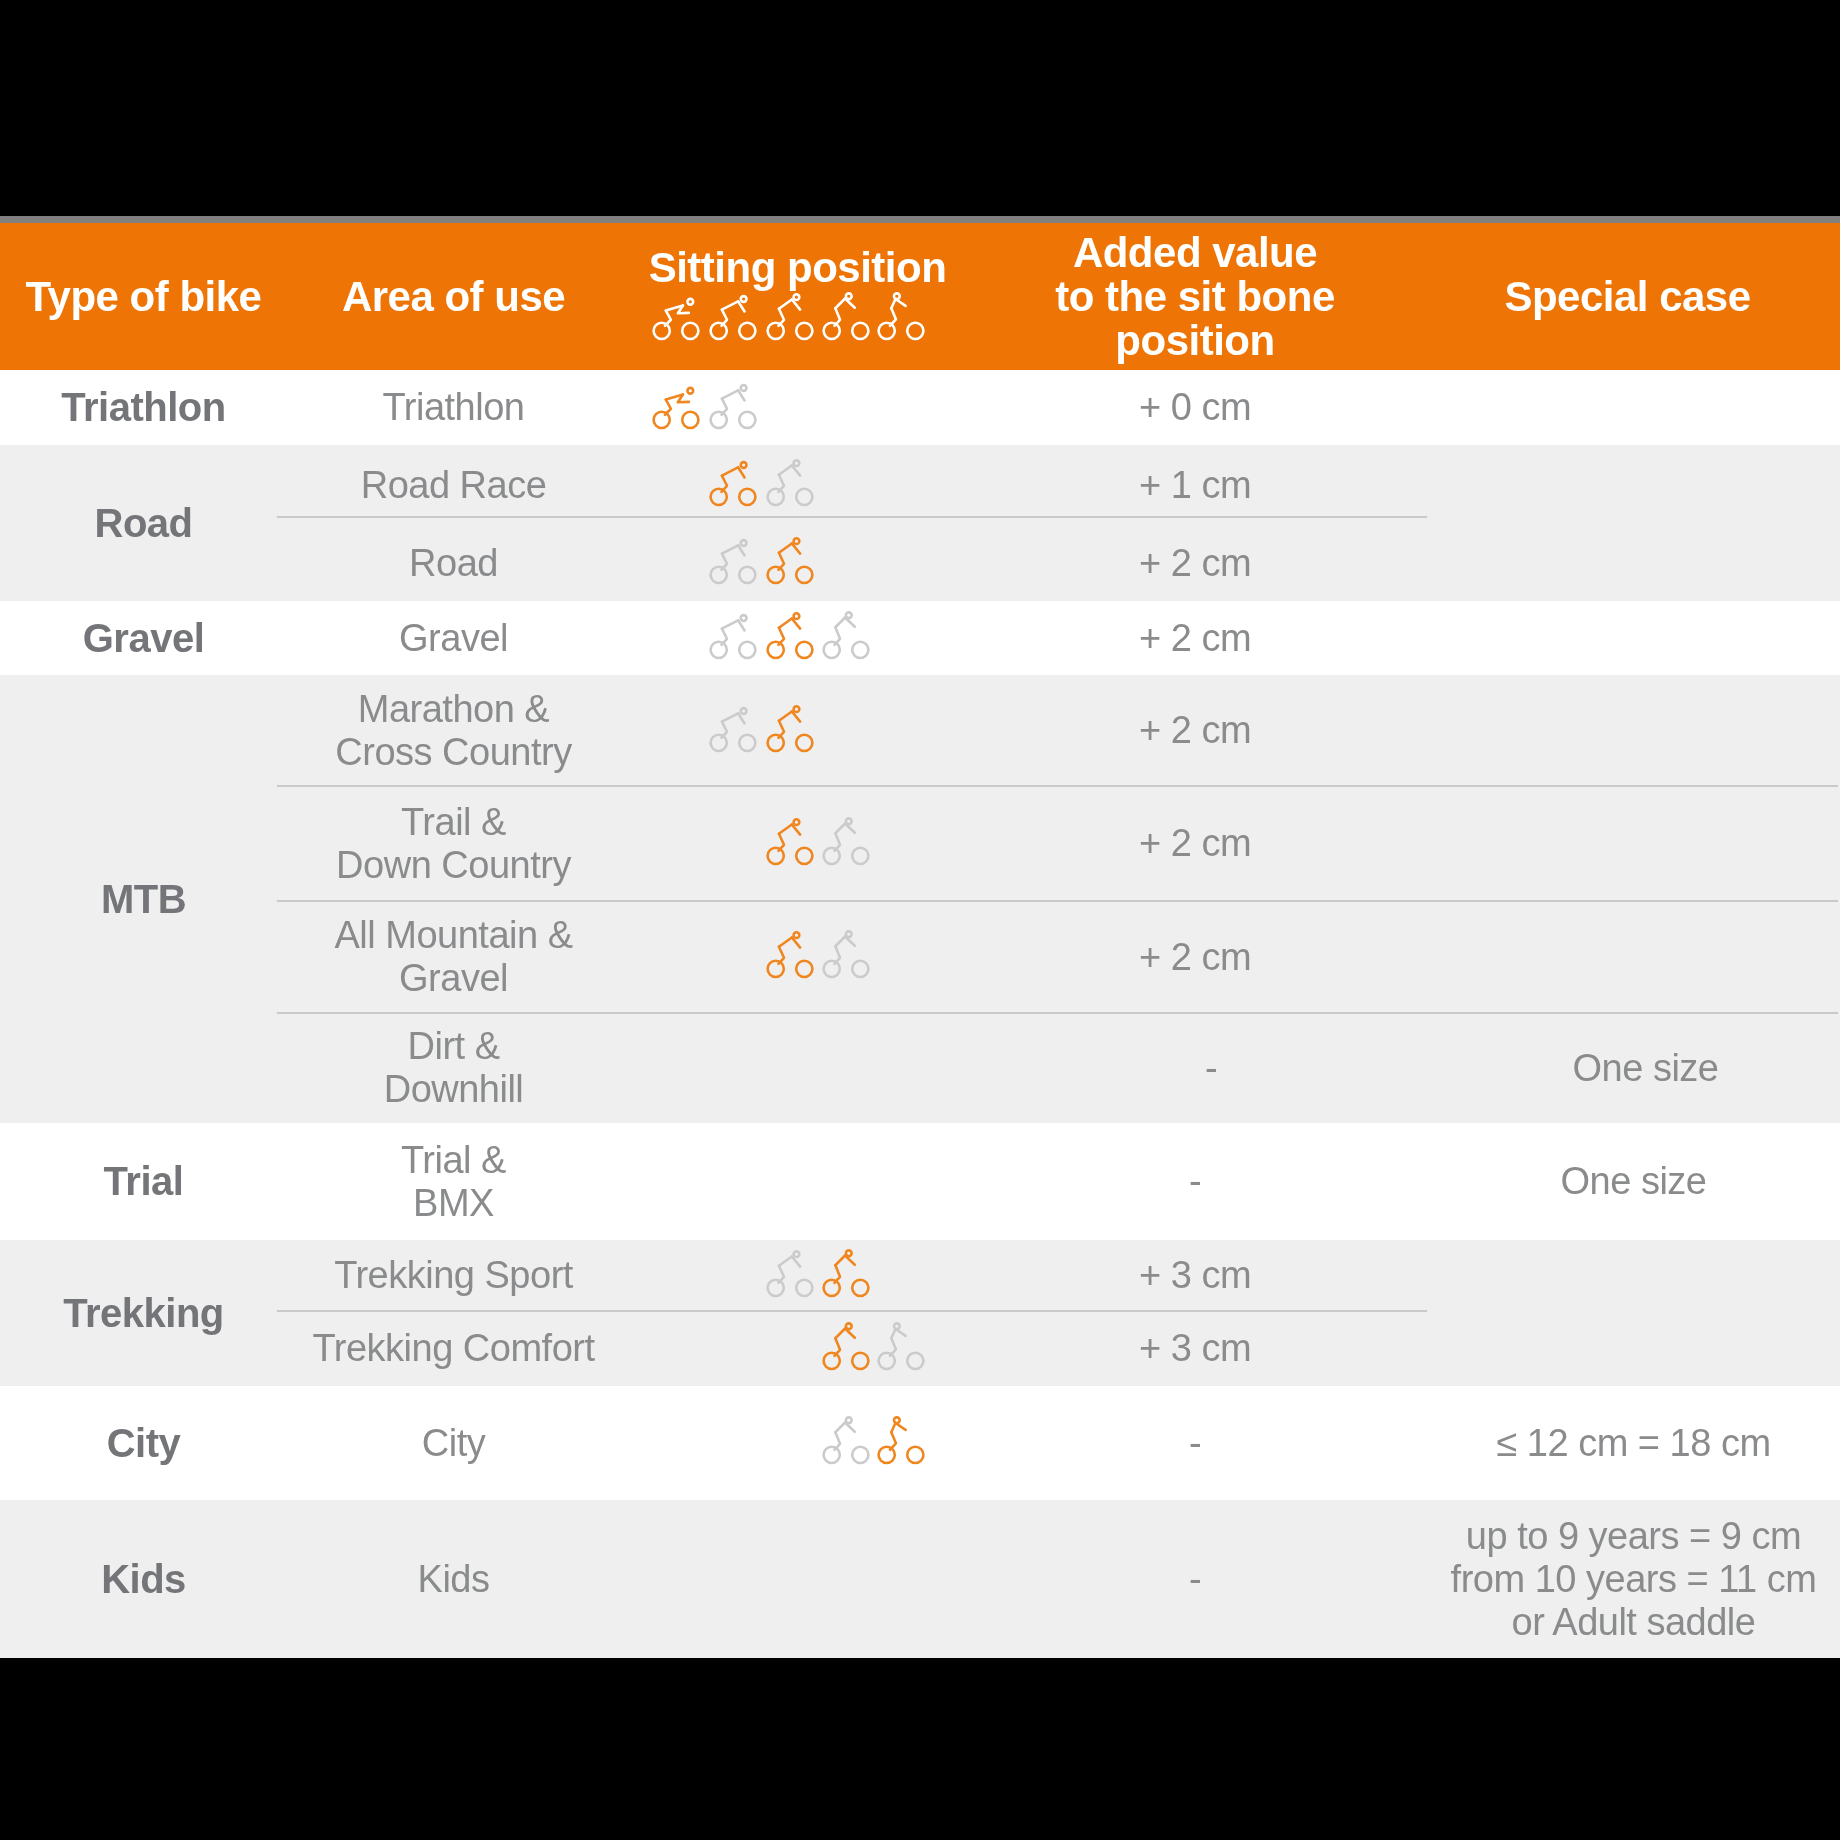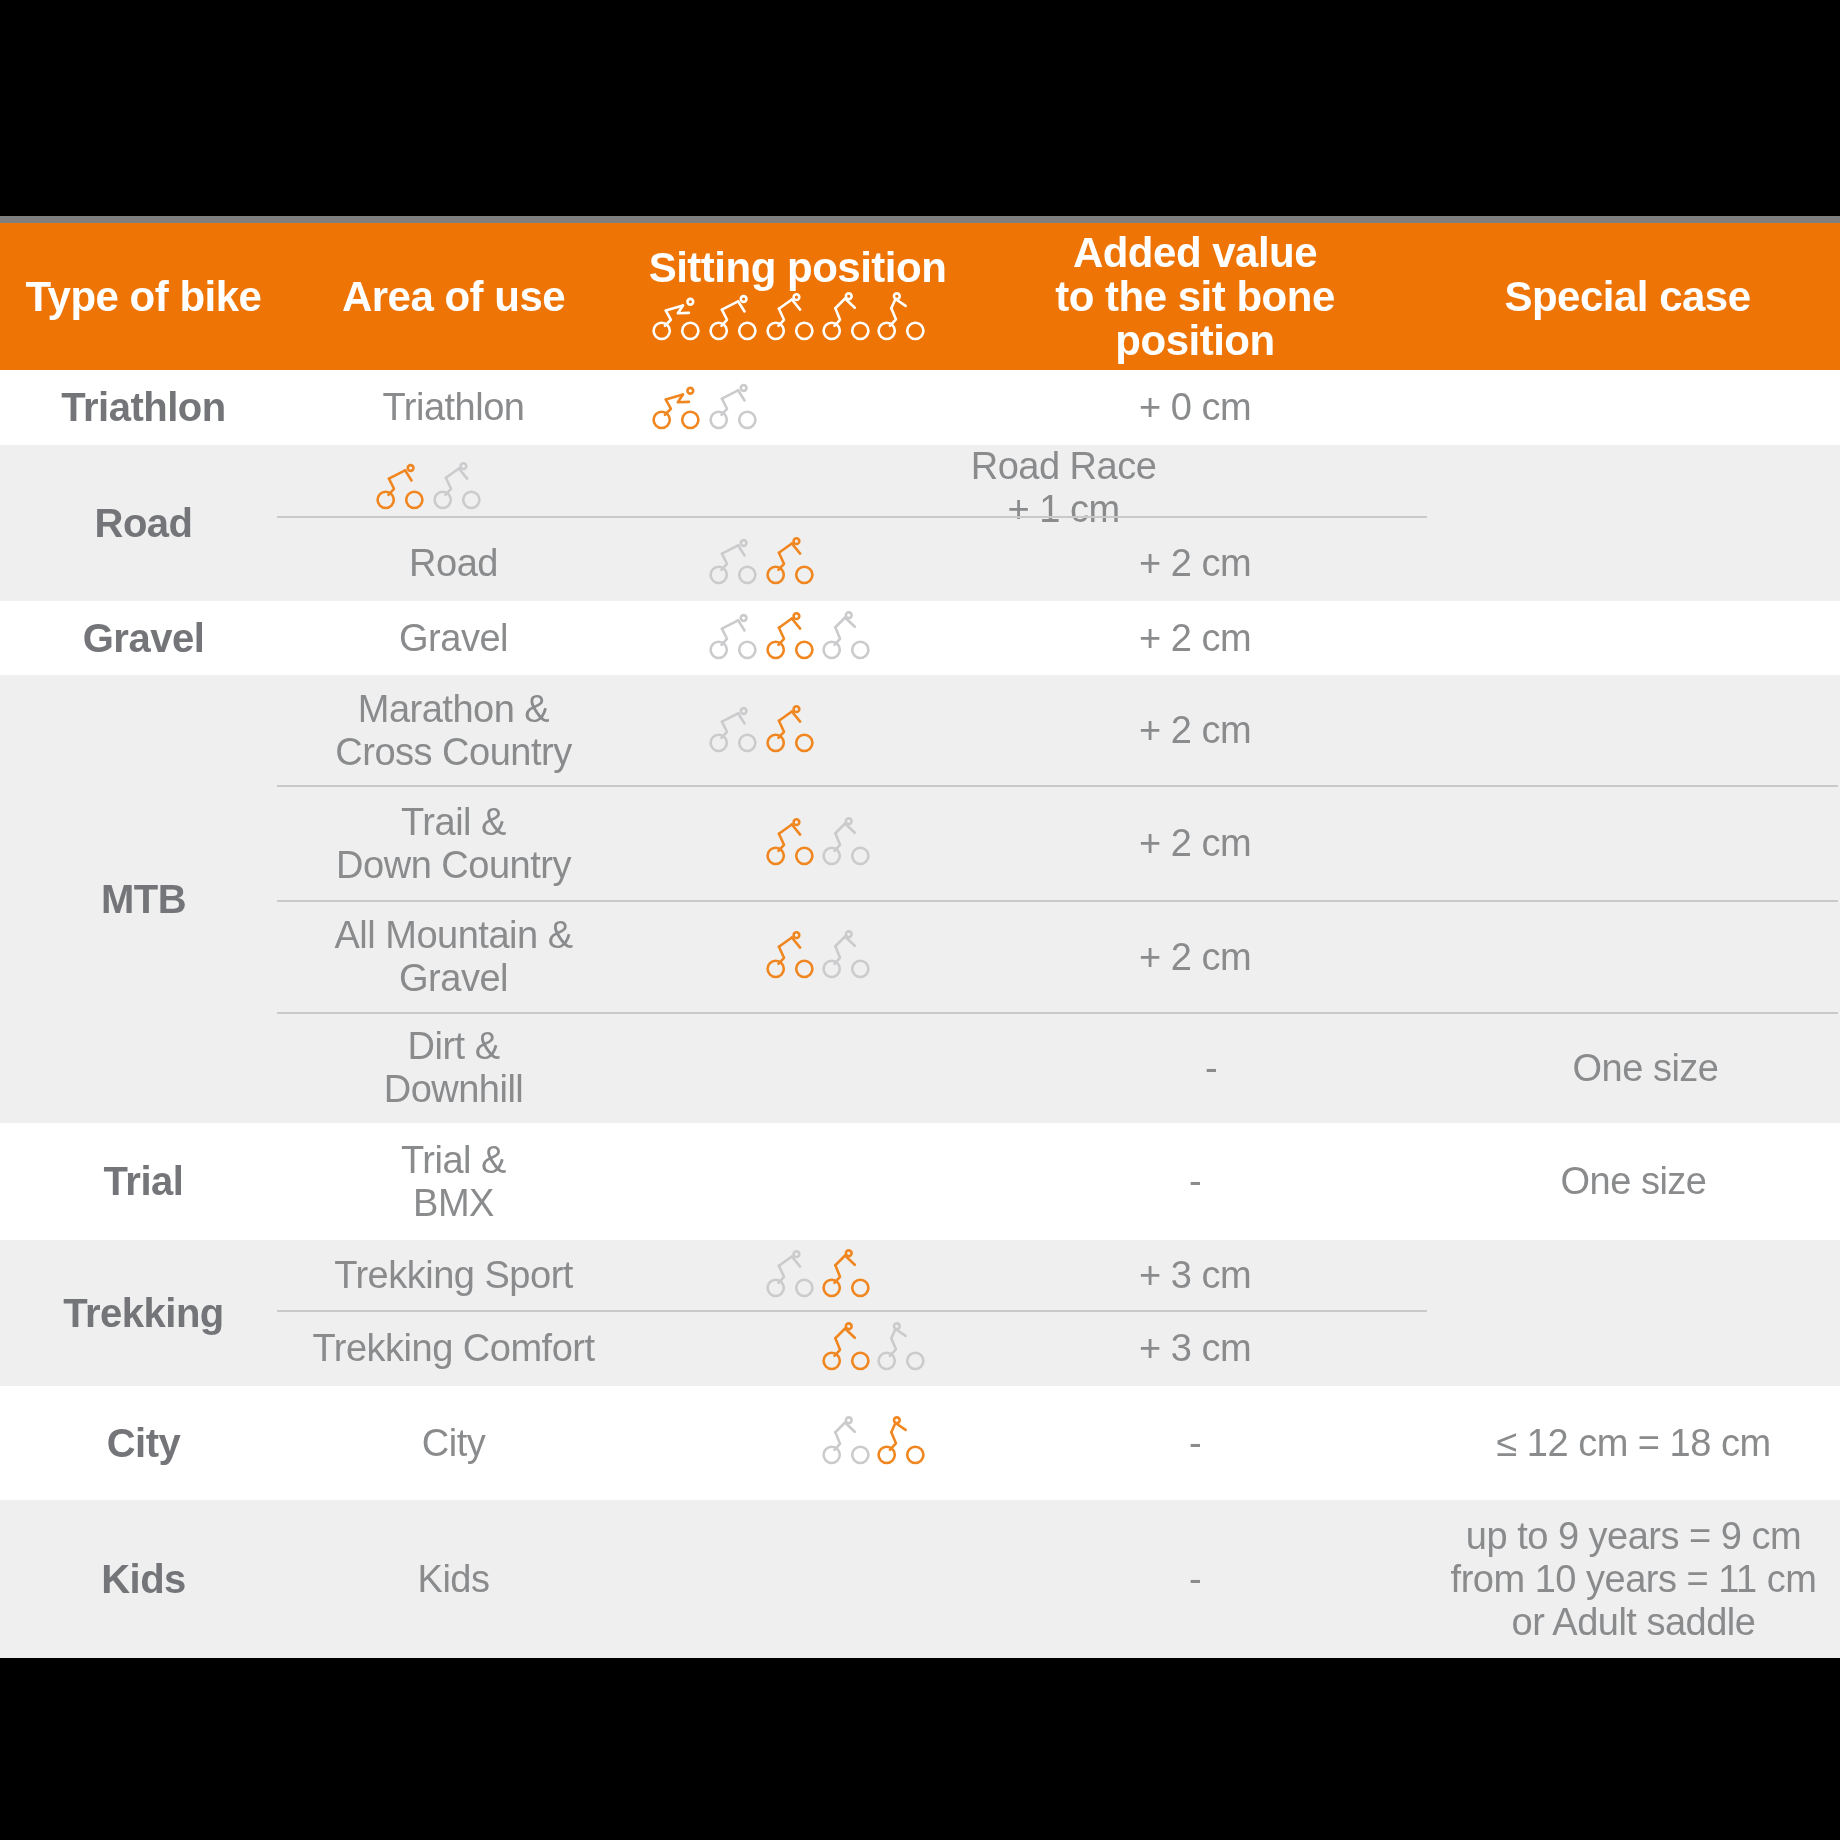--- a/index.html
+++ b/index.html
@@ -138,21 +138,21 @@
               </div>
               <div class="cell-added">+ 0 cm</div>
               <div class="cell-special"></div>
             </div>
           </div>
         </div>
         <div class="group gray">
           <div class="gtype">Road</div>
           <div class="divider" style="top: 71px; left: 277px; width: 1150px; background: rgb(201, 201, 201);"></div>
           <div class="rows">
-            <div class="row" style="height: 80px; flex-direction: column;">
+            <div class="row" style="height: 80px;">
               <div class="cell-area">
                 <div>Road Race</div>
               </div>
               <div class="cell-sit">
                 <span class="posicon" style="left: 89px;"><svg width="48" height="50" viewBox="0 0 52 52">
                     <g fill="none" stroke="#F0861F" stroke-width="2.8" stroke-linecap="round" stroke-linejoin="round">
                       <circle cx="10.5" cy="41" r="8.8"></circle>
                       <circle cx="41.5" cy="41" r="8.8"></circle>
                       <circle cx="37.5" cy="6.5" r="3.1"></circle>
                       <path d="M14,18 L31.5,9"></path>

